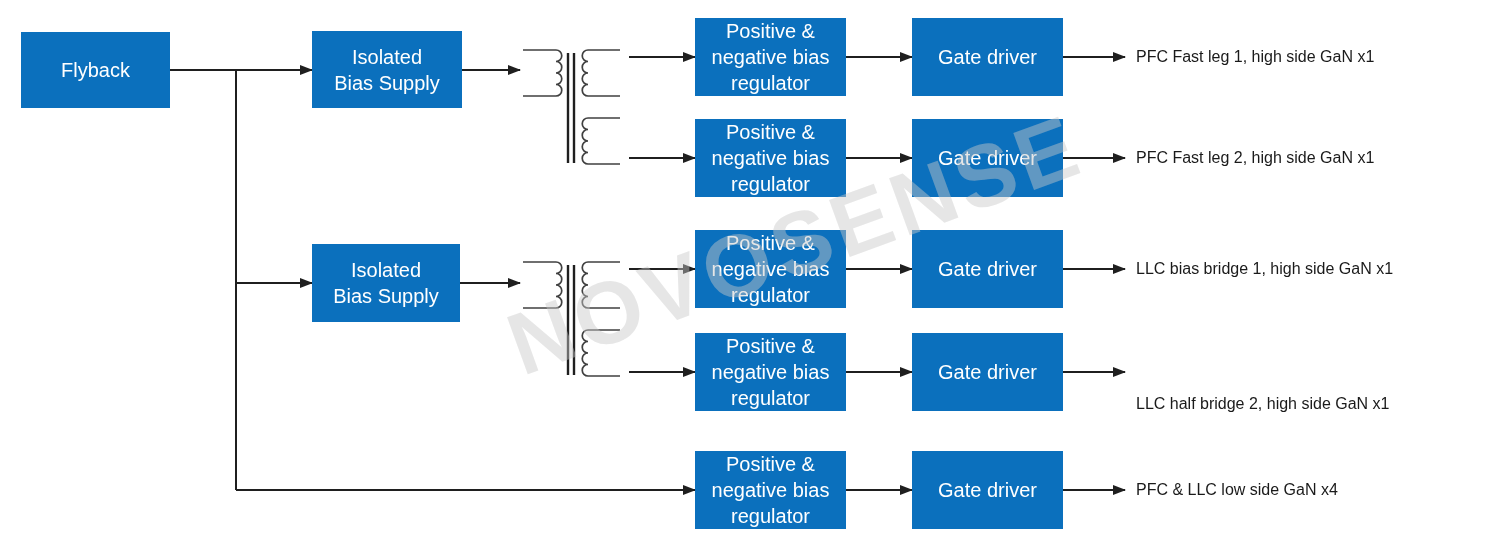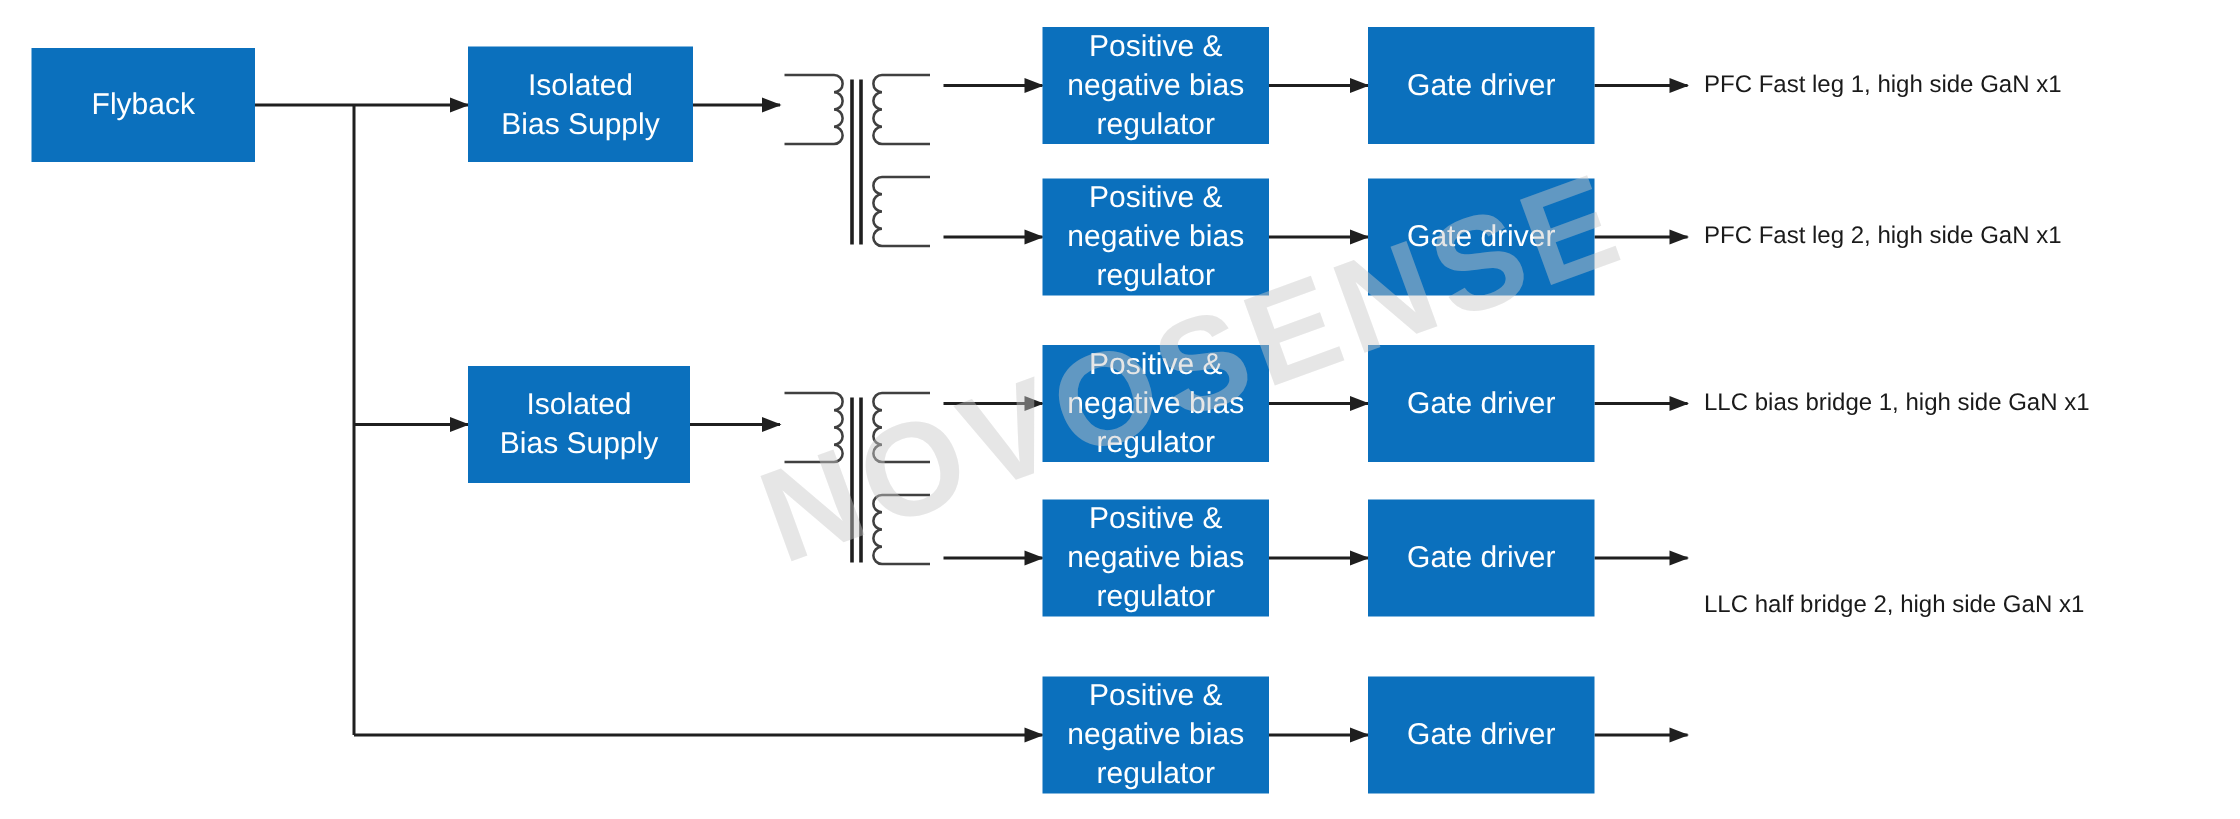--- a/index.html
+++ b/index.html
@@ -172,20 +172,21 @@
     <span>Gate driver</span>
   </div>
   <div class="box" style="left:912px;top:451px;width:151px;height:78px;">
     <span>Gate driver</span>
   </div>
 
   <div class="out-label" style="top:44px;">PFC Fast leg 1, high side GaN x1</div>
   <div class="out-label" style="top:145px;">PFC Fast leg 2, high side GaN x1</div>
   <div class="out-label" style="top:256px;">LLC bias bridge 1, high side GaN x1</div>
   <div class="out-label" style="top:359px;margin-top:32px;">LLC half bridge 2, high side GaN x1</div>
+  <div class="out-label" style="top:477px;">PFC &amp; LLC low side GaN x4</div>
 
   <div class="arrow" style="left:170px;top:69px;width:142px;"></div>
   <div class="line-v" style="left:235px;top:70px;height:420px;"></div>
   <div class="arrow" style="left:236px;top:282px;width:76px;"></div>
   <div class="arrow" style="left:236px;top:489px;width:459px;"></div>
 
   <div class="arrow" style="left:462px;top:69px;width:58px;"></div>
   <div class="arrow" style="left:460px;top:282px;width:60px;"></div>
 
   <div class="arrow" style="left:629px;top:56px;width:66px;"></div>

